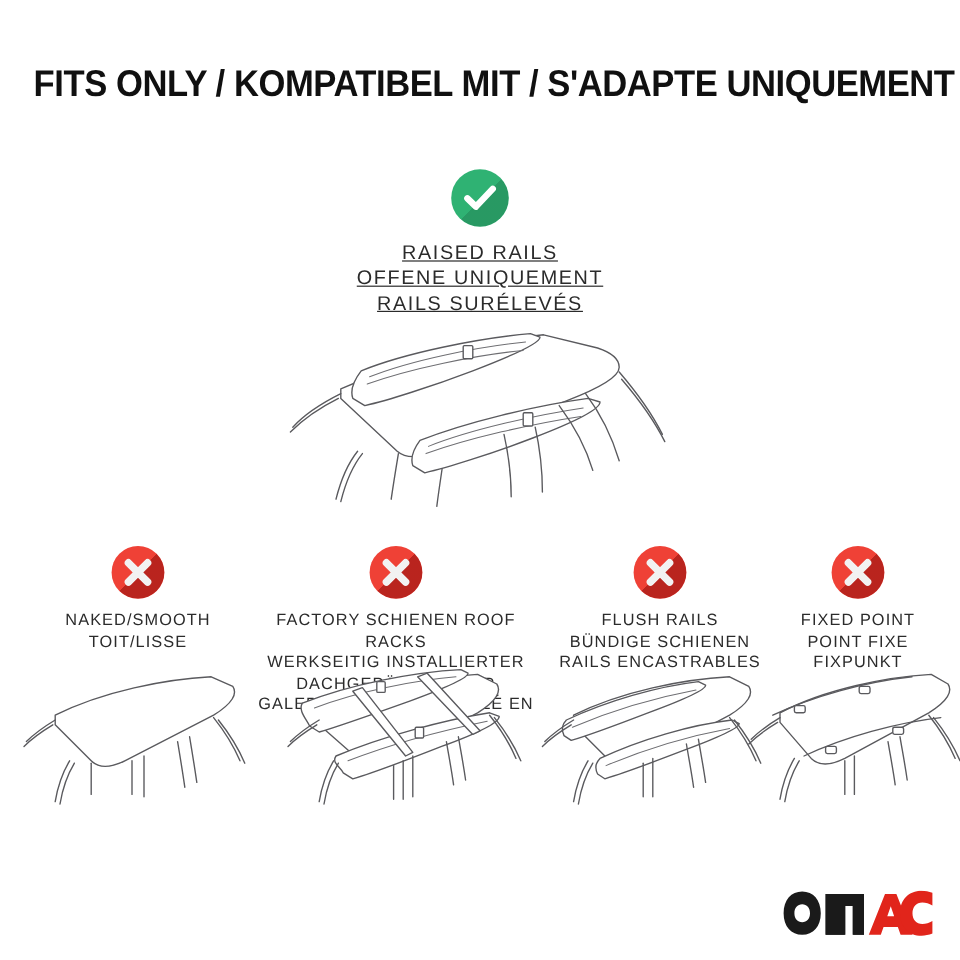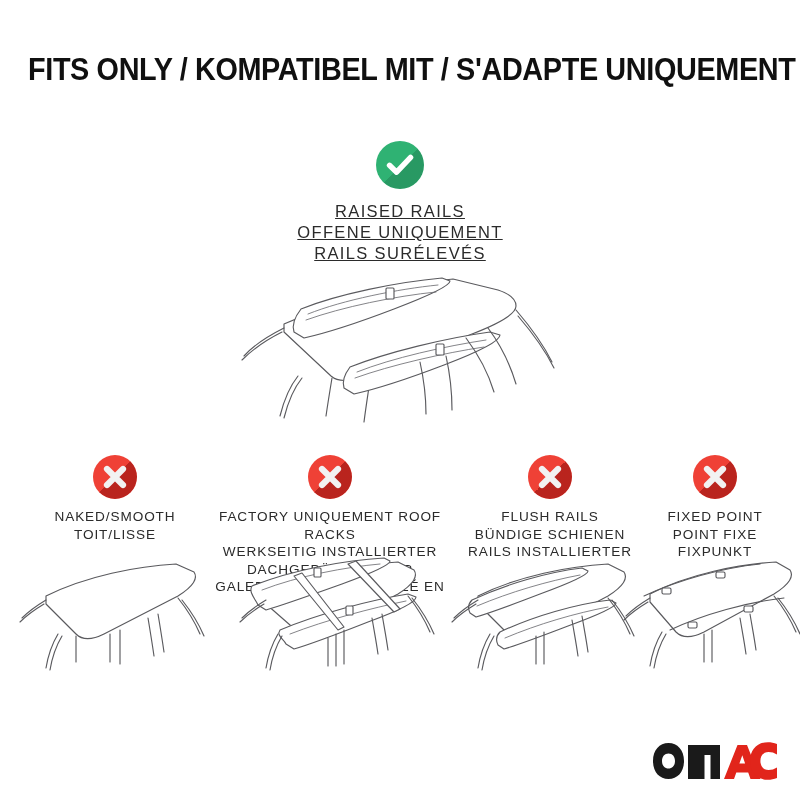--- a/index.html
+++ b/index.html
@@ -227,21 +227,21 @@
 </div>
 
 <div class="col col2">
   <div class="badge red-badge">
     <div class="shadow"></div>
     <svg viewBox="0 0 44 44" aria-hidden="true">
       <path d="M14 14 L30 30 M30 14 L14 30" fill="none" stroke="#f2f2f2" stroke-width="6.2" stroke-linecap="round"></path>
     </svg>
   </div>
   <div class="col-label">
-    <div>FACTORY UNIQUEMENT ROOF RACKS</div>
+    <div>FACTORY SCHIENEN ROOF RACKS</div>
     <div>WERKSEITIG INSTALLIERTER</div>
     <div>DACHGEPÄCKTRÄGER</div>
     <div>GALERIE DE TOIT INSTALLÉ EN USINE</div>
   </div>
 </div>
 
 <div class="illo2">
   <svg viewBox="0 0 228 128" aria-hidden="true">
 
     <path class="line fill-white" d="M44 40 C84 20 138 8 176 6 L192 14 C196 20 192 28 176 38
@@ -278,21 +278,21 @@
 <div class="col col3">
   <div class="badge red-badge">
     <div class="shadow"></div>
     <svg viewBox="0 0 44 44" aria-hidden="true">
       <path d="M14 14 L30 30 M30 14 L14 30" fill="none" stroke="#f2f2f2" stroke-width="6.2" stroke-linecap="round"></path>
     </svg>
   </div>
   <div class="col-label">
     <div>FLUSH RAILS</div>
     <div>BÜNDIGE SCHIENEN</div>
-    <div>RAILS INSTALLIERTER</div>
+    <div>RAILS ENCASTRABLES</div>
   </div>
 </div>
 
 <div class="illo3">
   <svg viewBox="0 0 200 120" aria-hidden="true">
     <path class="line fill-white" d="M34 34 C74 14 126 4 164 2 L180 10 C184 16 180 24 164 34
              L92 72 C80 78 70 78 64 72 L34 42 Z"></path>
 
     <path class="line fill-white" d="M28 38 C62 22 104 10 138 6 L144 9 C144 13 126 21 96 32
              C70 42 42 52 32 55 L26 51 C24 47 24 42 28 38 Z"></path>

